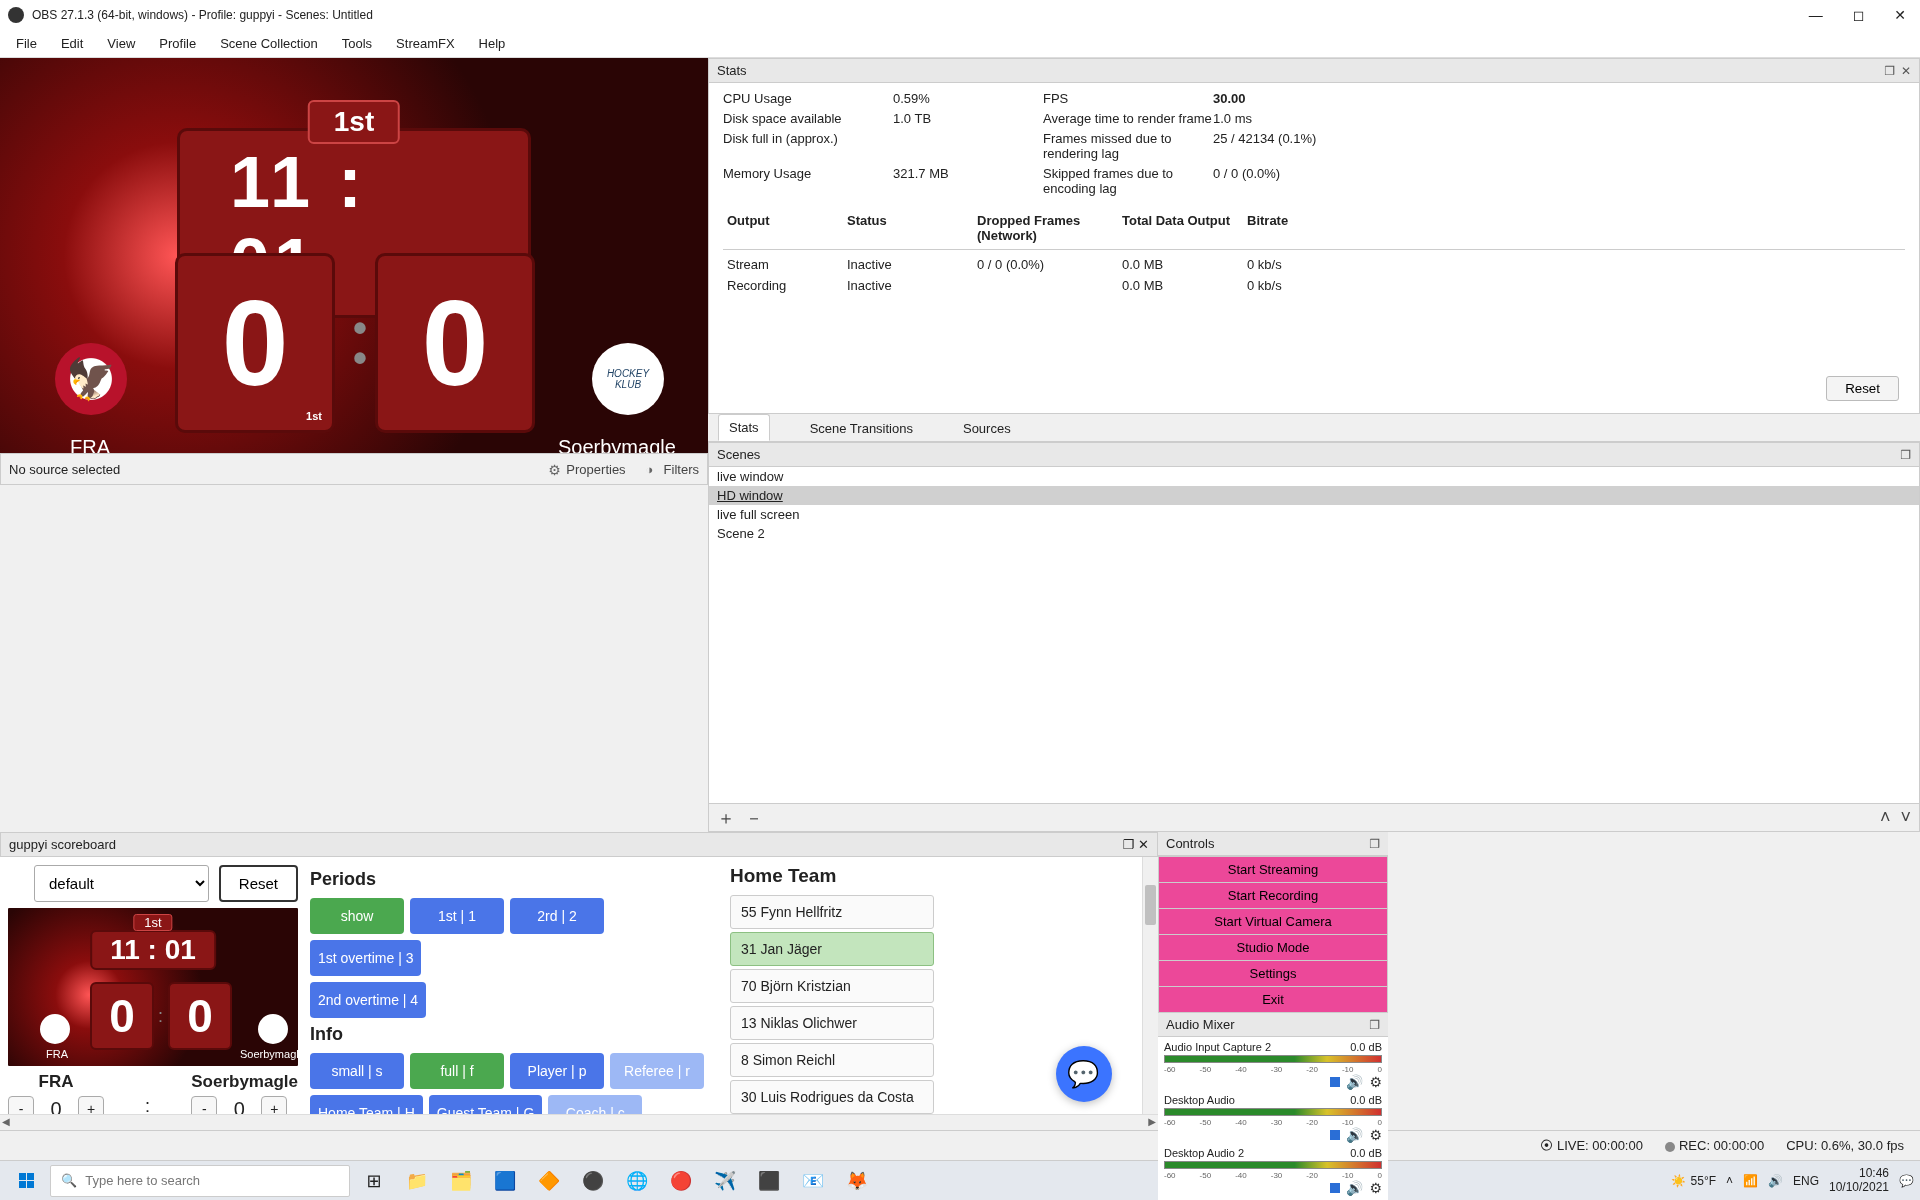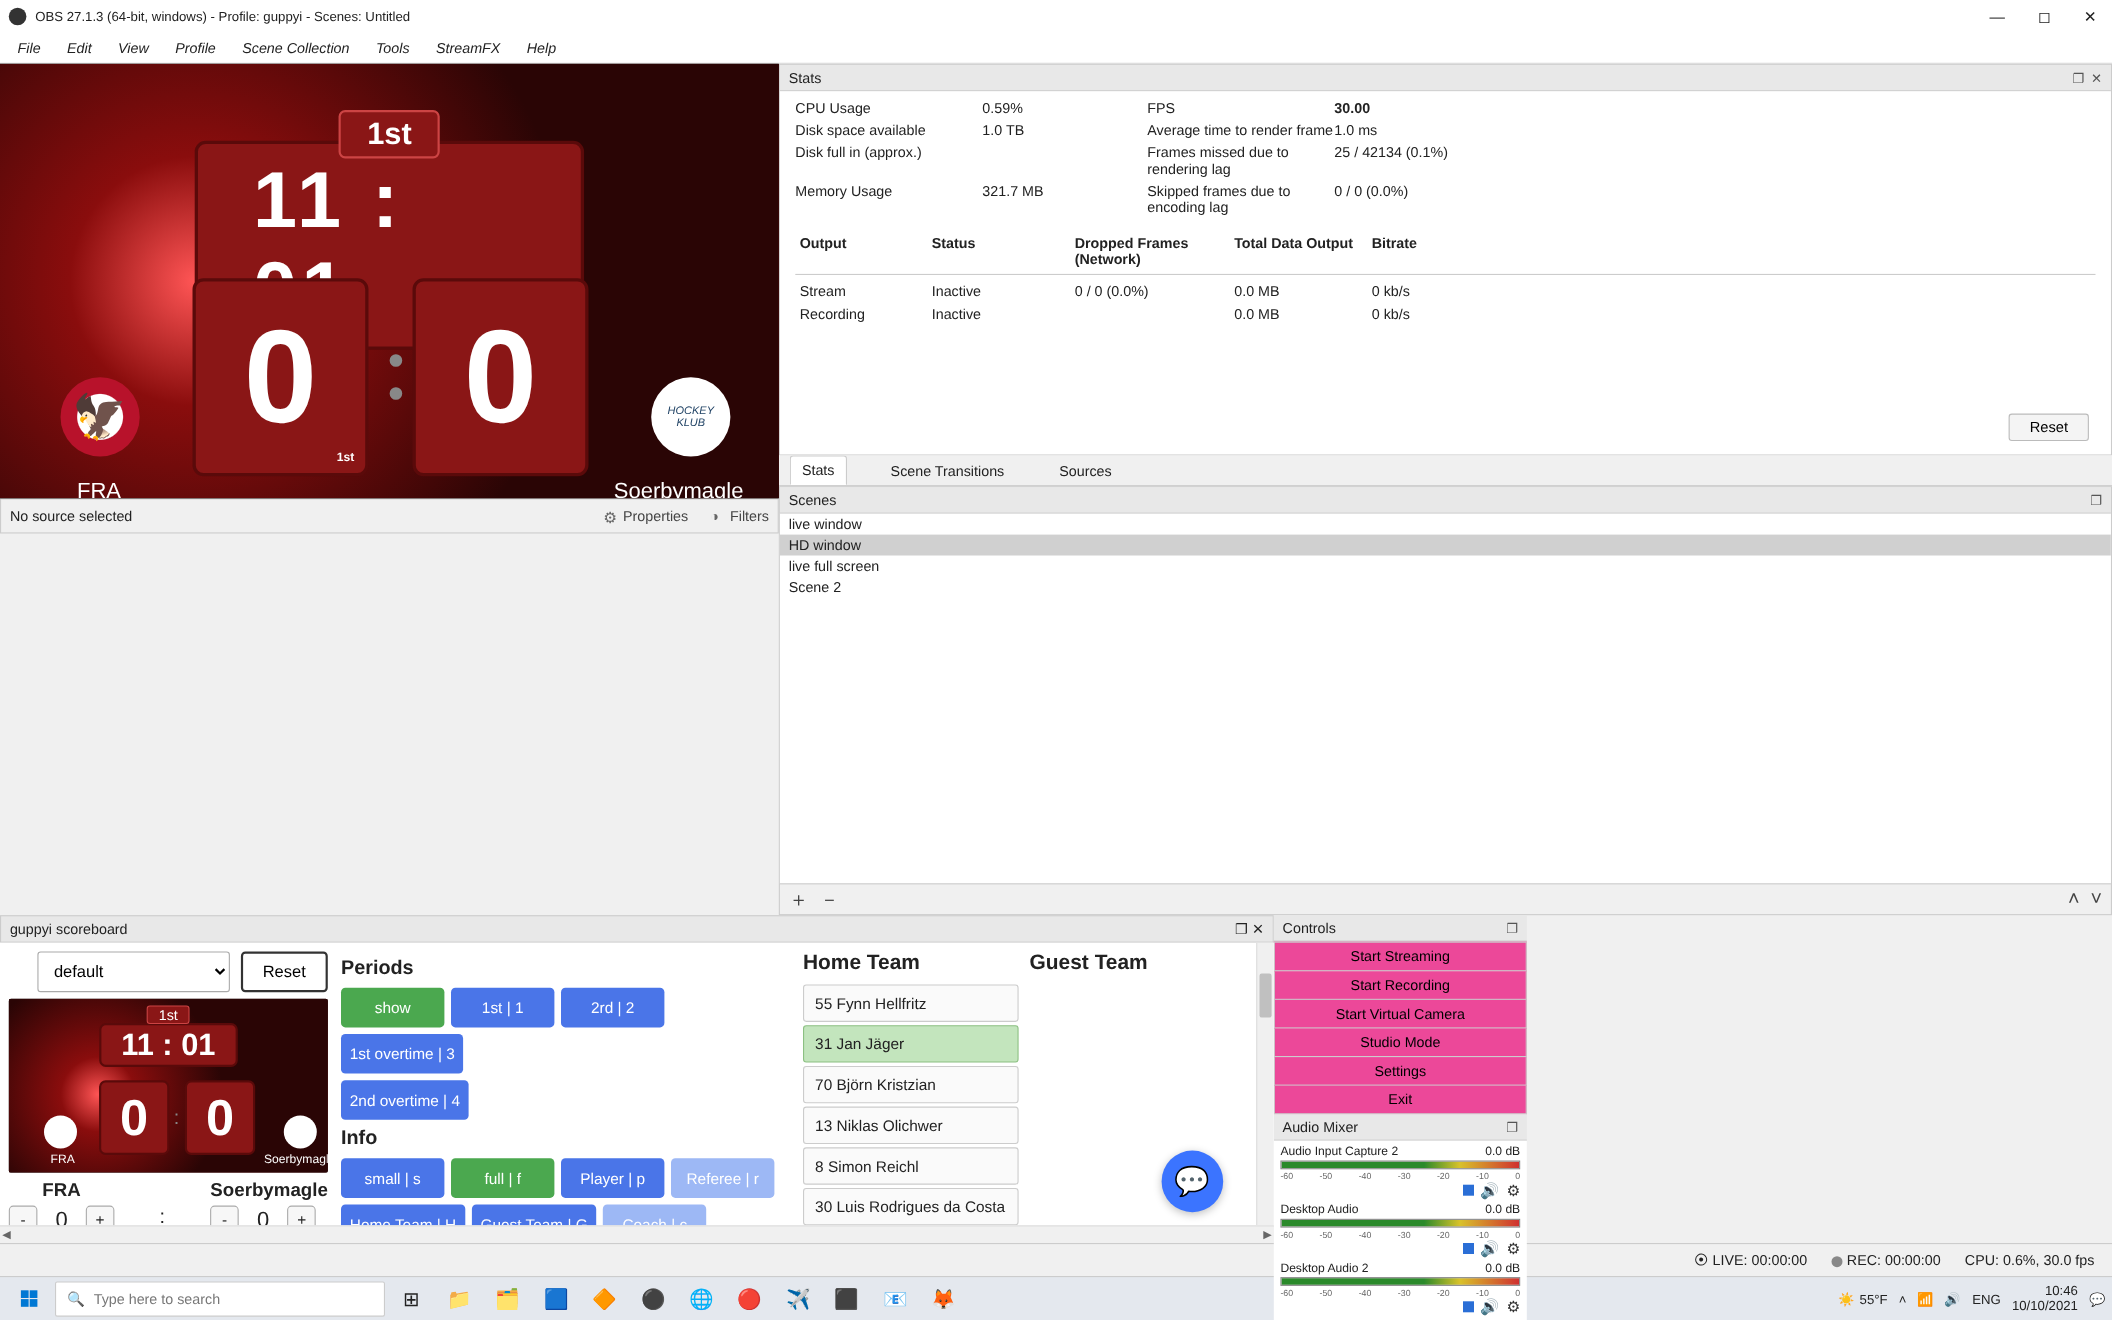--- a/index.html
+++ b/index.html
@@ -7,21 +7,21 @@
 
 
 .titlebar { height: 30px; background: #fff; display: flex; align-items: center; padding: 0 8px; justify-content: space-between; }
 .titlebar-left { display: flex; align-items: center; gap: 8px; }
 .obs-logo { width: 16px; height: 16px; background: #333; border-radius: 50%; display: inline-block; }
 .title-text { font-size: 12px; }
 .titlebar-right { display: flex; gap: 18px; font-size: 14px; }
 .titlebar-right span { cursor: pointer; padding: 0 6px; }
 
 
-.menubar { height: 28px; background: #fff; display: flex; align-items: center; padding: 0 6px; gap: 4px; border-bottom: 1px solid #ddd; font-style: italic; }
+.menubar { height: 28px; background: #fff; display: flex; align-items: center; padding: 0 6px; gap: 4px; border-bottom: 1px solid #ddd; }
 .menubar span { padding: 4px 10px; font-size: 13px; cursor: pointer; }
 
 
 .main { display: flex; height: 774px; }
 .left-col { width: 708px; display: flex; flex-direction: column; }
 .right-col { flex: 1; display: flex; flex-direction: column; }
 
 
 .preview { height: 395px; background: #000; position: relative; overflow: hidden; }
 .scoreboard-bg { width: 100%; height: 100%; background: radial-gradient(circle at 25% 50%, #ff5555 0%, #8a0d0d 20%, #2a0505 60%), radial-gradient(circle at 75% 50%, #ff5555 0%, #8a0d0d 20%, #2a0505 60%), #1a0303; position: relative; }
@@ -59,21 +59,21 @@
 
 
 .tabs-row { display:flex; background:#f0f0f0; border-bottom:1px solid #ccc; padding:0 10px; gap:30px; align-items:flex-end; height:28px; font-size:13px; }
 .tabs-row .tab { padding:5px 10px; cursor:pointer; }
 .tabs-row .tab.active { background:#fff; border:1px solid #ccc; border-bottom:1px solid #fff; border-radius:3px 3px 0 0; }
 
 
 .scenes-panel { flex:1; display:flex; flex-direction:column; border:1px solid #ccc; }
 .scenes-list { flex:1; background:#fff; overflow:auto; }
 .scene-item { padding:2px 8px; cursor:pointer; font-size:13px; }
-.scene-item.selected { background:#d0d0d0; }
+.scene-item.selected { background:#d0d0d0;text-decoration:underline; }
 .scenes-toolbar { height:28px; display:flex; align-items:center; gap:10px; padding:0 8px; font-size:18px; border-top:1px solid #ccc; }
 .scenes-toolbar span { cursor:pointer; color:#444; }
 
 
 .lower { display:flex; height: calc(1200px - 30px - 28px - 774px - 30px - 40px); }
 .lower-left { width:1158px; display:flex; flex-direction:column; }
 .lower-right { width:230px; display:flex; flex-direction:column; }
 
 .guppyi-header { background:#e8e8e8; border:1px solid #ccc; padding:4px 8px; display:flex; justify-content:space-between; font-size:13px; }
 
@@ -380,23 +380,20 @@
       <div class="gp-col3">
         <div class="team-list-col">
           <h3>Home Team</h3>
           <div class="player-item">55 Fynn Hellfritz</div>
           <div class="player-item sel">31 Jan Jäger</div>
           <div class="player-item">70 Björn Kristzian</div>
           <div class="player-item">13 Niklas Olichwer</div>
           <div class="player-item">8 Simon Reichl</div>
           <div class="player-item">30 Luis Rodrigues da Costa</div>
 
-        </div>
-        <div class="team-list-col">
-          <h3>Guest Team</h3>
         </div>
         <div class="chat-bubble">💬</div>
       </div>
       <div class="vscroll">
           <div class="vscroll-thumb"></div>
         </div>
     </div>
     <div class="hscroll"></div>
   </div>
 

